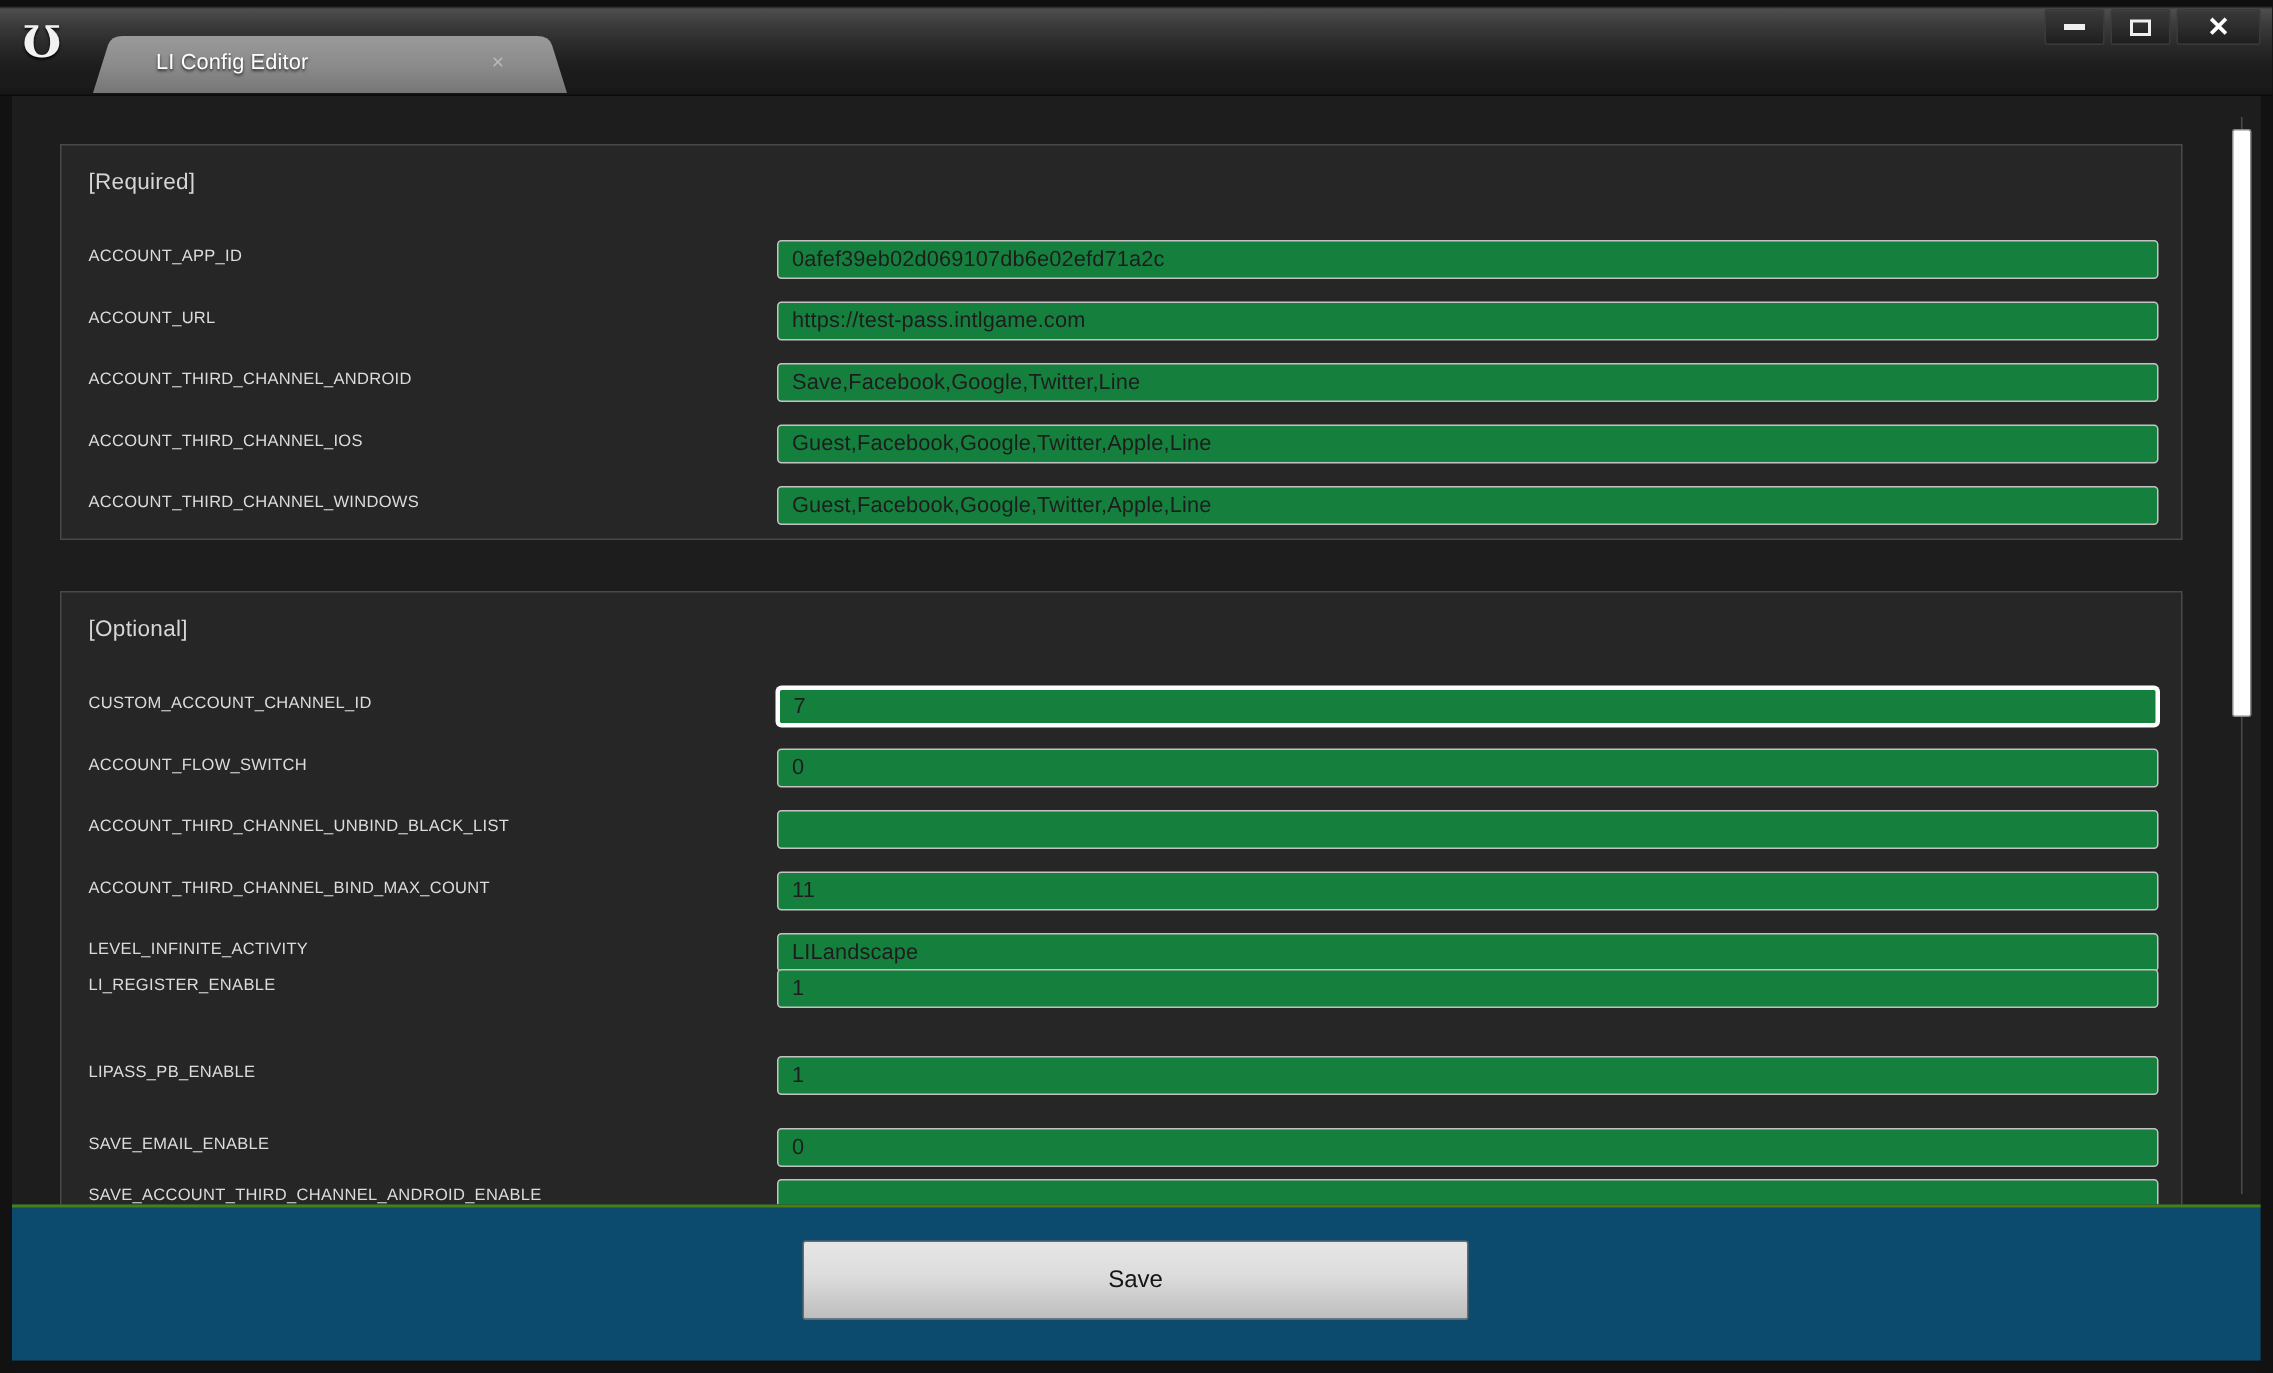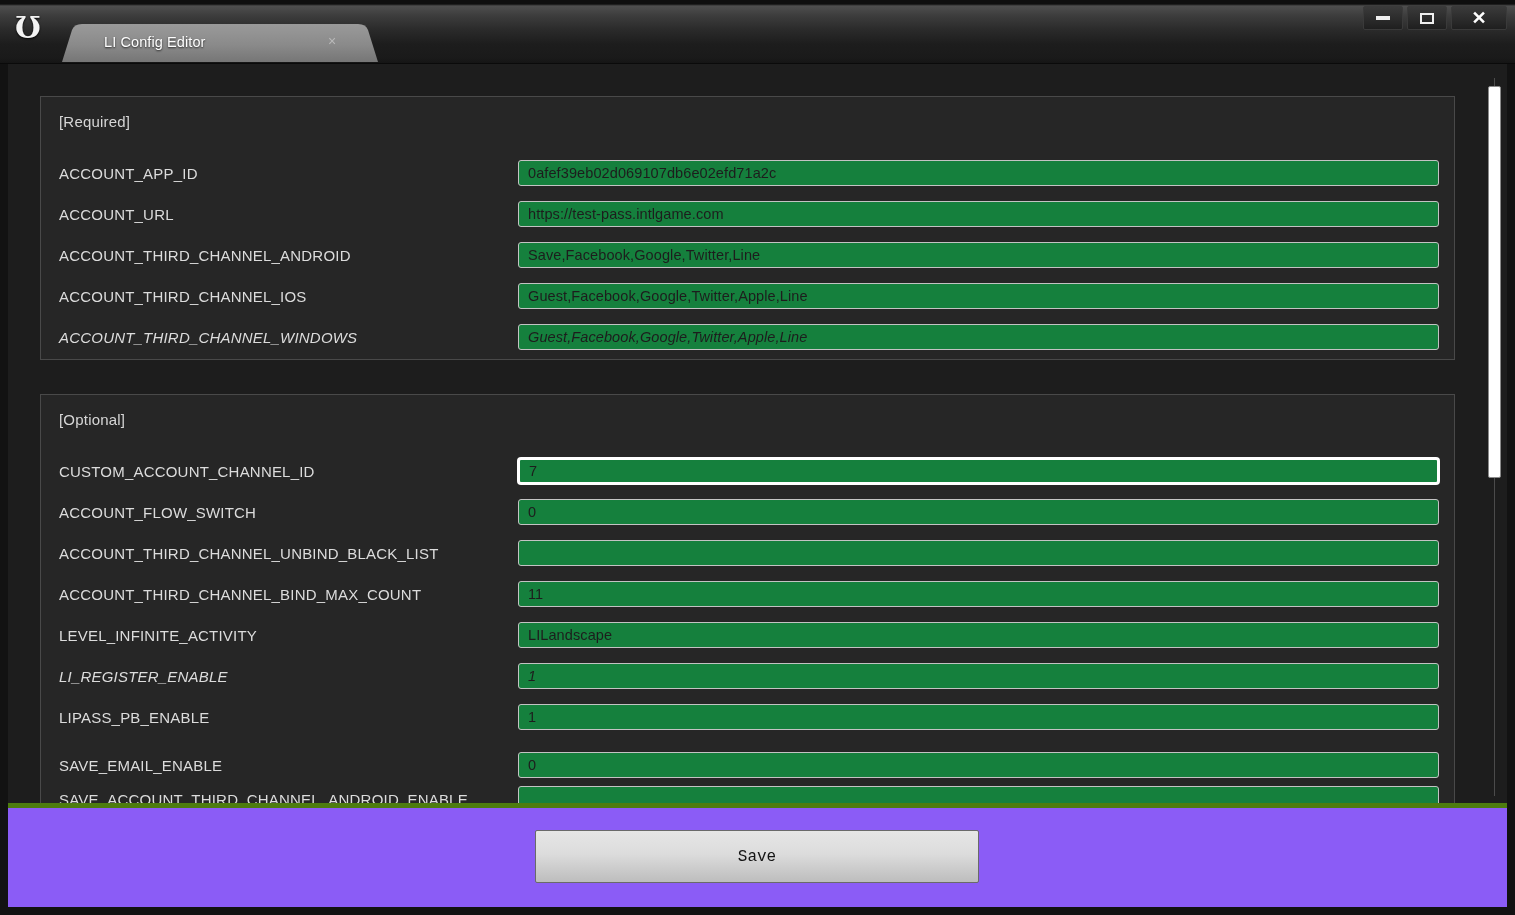--- a/index.html
+++ b/index.html
@@ -154,21 +154,21 @@
 
   .row {
     position: absolute;
     left: 0;
     width: 100%;
     height: 41px;
   }
   .row-label {
     position: absolute;
     left: 18px; top: 10px;
-    font-size: 15px;
+    font-size: 11px;
     color: #dcdcdc;
     letter-spacing: 0.2px;
     white-space: nowrap;
   }
   .row-field {
     position: absolute;
     left: 477px;
     top: 5px;
     width: 921px;
     height: 26px;
@@ -219,23 +219,22 @@
     cursor: grab;
   }
 
   
   .footer {
     position: absolute;
     left: 0;
     top: 739px;
     width: 1499px;
     height: 104px;
-    background: #8b5cf6;
-    border-top: 5px solid #4d7c0f;
-    font-family: Liberation Mono, monospace;
+    background: #0c4a6e;
+    border-top: 2px solid #4d7c0f;
   }
   .save-button {
     position: absolute;
     left: 527px;
     top: 22px;
     width: 444px;
     height: 53px;
     background: linear-gradient(to bottom, #e6e6e6 0%, #dcdcdc 45%, #bdbdbd 100%);
     border: 1px solid #6a6a6a;
     border-radius: 2px;
@@ -309,21 +308,21 @@
               <div class="row-field">
                 <div class="row-field-text">Save,Facebook,Google,Twitter,Line</div>
               </div>
             </div>
             <div class="row" style="top: 181px;">
               <div class="row-label">ACCOUNT_THIRD_CHANNEL_IOS</div>
               <div class="row-field">
                 <div class="row-field-text">Guest,Facebook,Google,Twitter,Apple,Line</div>
               </div>
             </div>
-            <div class="row" style="top: 222px; font-style: italic;">
+            <div class="row" style="top: 222px;">
               <div class="row-label">ACCOUNT_THIRD_CHANNEL_WINDOWS</div>
               <div class="row-field">
                 <div class="row-field-text">Guest,Facebook,Google,Twitter,Apple,Line</div>
               </div>
             </div>
           </div>
       </div>
 
       <div class="panel optional">
         <div class="section-title">[Optional]</div>
@@ -351,21 +350,21 @@
               <div class="row-field">
                 <div class="row-field-text">11</div>
               </div>
             </div>
             <div class="row" style="top: 222px;">
               <div class="row-label">LEVEL_INFINITE_ACTIVITY</div>
               <div class="row-field">
                 <div class="row-field-text">LILandscape</div>
               </div>
             </div>
-            <div class="row" style="top: 263px; font-style: italic;">
+            <div class="row" style="top: 246px;">
               <div class="row-label">LI_REGISTER_ENABLE</div>
               <div class="row-field">
                 <div class="row-field-text">1</div>
               </div>
             </div>
             <div class="row" style="top: 304px;">
               <div class="row-label">LIPASS_PB_ENABLE</div>
               <div class="row-field">
                 <div class="row-field-text">1</div>
               </div>

